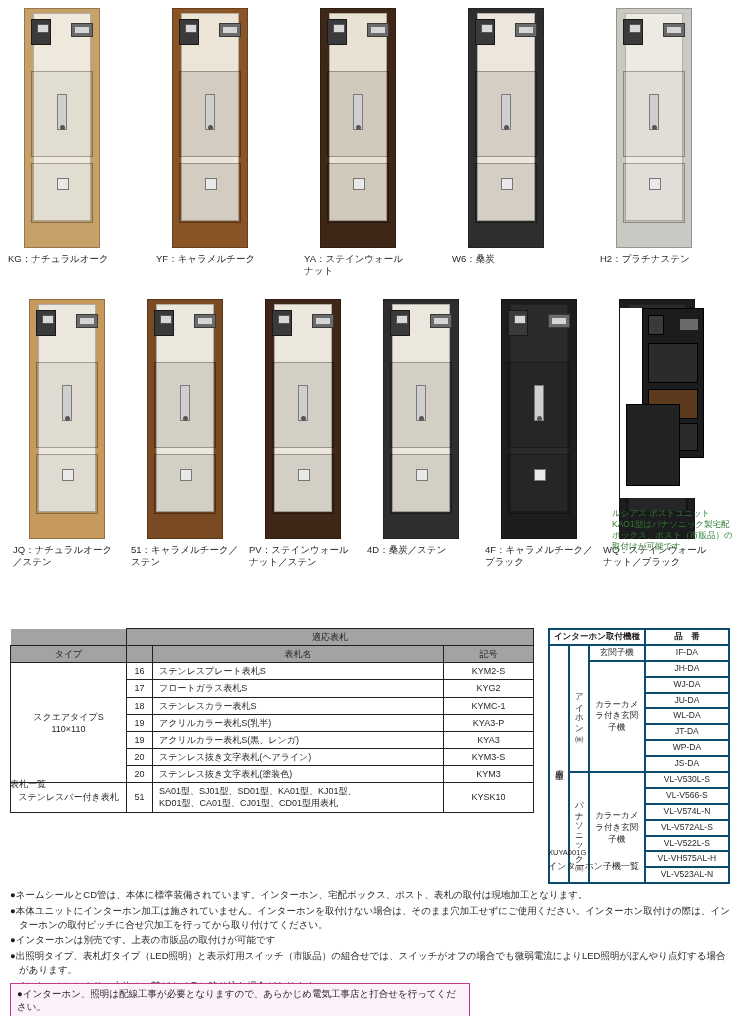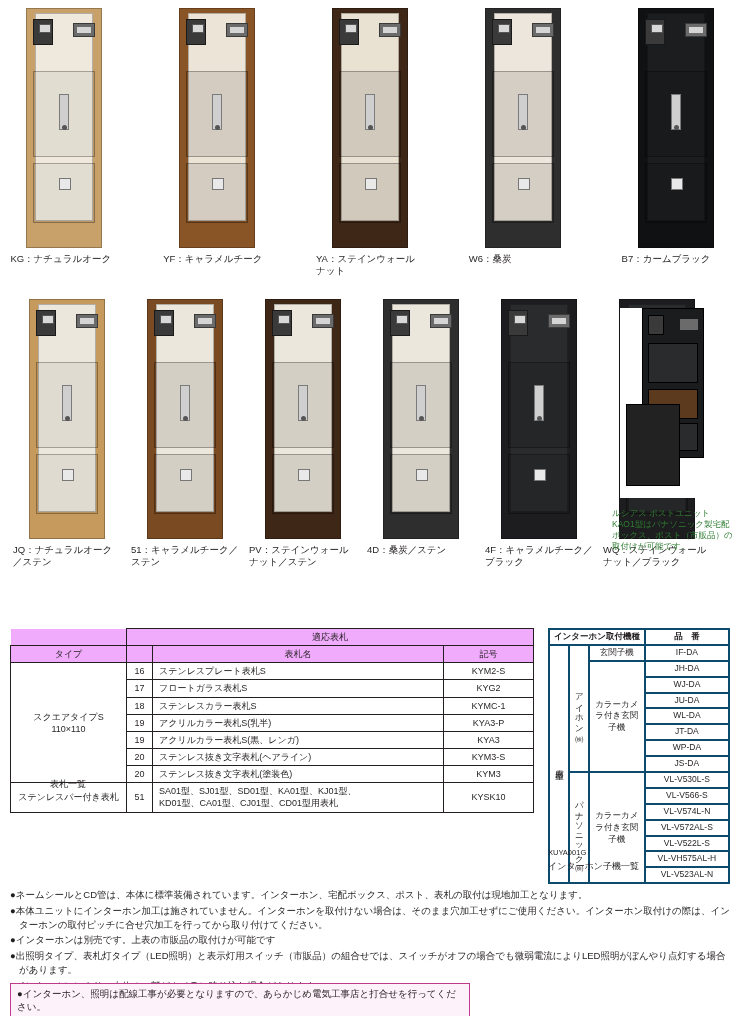--- a/index.html
+++ b/index.html
@@ -75,22 +75,22 @@
   }
   .base { position:absolute; left:0; right:0; bottom:0; height:22px; }
 
   
   table { border-collapse: collapse; }
   .tbl-left { position:absolute; left:10px; top:620px; width:524px; font-size:9px; }
   .tbl-left th, .tbl-left td {
     border:1px solid #231f20; padding:2px 4px; text-align:center; line-height:1.35;
   }
   .tbl-left td.name { text-align:left; padding-left:6px; }
-  .tbl-left .hdr { font-weight:normal; background:#f0abfc; }
-  .tbl-caption { position:absolute; left:10px; top:770px; font-size:9px;padding-left:40px; }
+  .tbl-left .hdr { font-weight:normal; background:#a3a3a3; }
+  .tbl-caption { position:absolute; left:10px; top:770px; font-size:9px; }
 
   .tbl-right { position:absolute; left:548px; top:620px; width:182px; font-size:8.5px; }
   .tbl-right th, .tbl-right td {
     border:2px solid #0c4a6e; padding:1px 3px; text-align:center; line-height:1.4;
   }
   .vtext { writing-mode: vertical-rl; text-orientation: upright; letter-spacing:1px; }
   .tbl-right-caption { position:absolute; left:548px; top:852px; font-size:9px; }
   .code-note { position:absolute; left:548px; top:840px; font-size:7.5px; }
 
   
@@ -157,20 +157,33 @@
           <div style="position: absolute; inset: 4px 8px 26px; background: rgb(236, 230, 220); border: 1px solid rgba(0, 0, 0, 0.25);"></div>
           <div class="panel intercom"></div>
           <div class="panel nameplate"></div>
           <div class="panel delivery" style="background: rgba(0, 0, 0, 0.1);">
             <div class="dial"></div>
           </div>
           <div class="panel post" style="background: rgba(0, 0, 0, 0.1);"></div>
           <div class="base" style="background: rgb(46, 46, 46);"></div>
         </div>
         <div class="caption">W6：桑炭</div>
+      </div>
+      <div class="cell">
+        <div class="unit" style="background: rgb(201, 200, 194);">
+          <div style="position: absolute; inset: 4px 8px 26px; background: rgb(236, 234, 227); border: 1px solid rgba(0, 0, 0, 0.25);"></div>
+          <div class="panel intercom"></div>
+          <div class="panel nameplate"></div>
+          <div class="panel delivery" style="background: rgba(0, 0, 0, 0.05);">
+            <div class="dial"></div>
+          </div>
+          <div class="panel post" style="background: rgba(0, 0, 0, 0.05);"></div>
+          <div class="base" style="background: rgb(201, 200, 194);"></div>
+        </div>
+        <div class="caption">H2：プラチナステン</div>
       </div>
       <div class="cell">
         <div class="unit" style="background: rgb(16, 17, 19);">
           <div style="position: absolute; inset: 4px 8px 26px; background: rgb(28, 29, 31); border: 1px solid rgba(0, 0, 0, 0.25);"></div>
           <div class="panel intercom"></div>
           <div class="panel nameplate"></div>
           <div class="panel delivery" style="background: rgba(0, 0, 0, 0.1);">
             <div class="dial"></div>
           </div>
           <div class="panel post" style="background: rgba(0, 0, 0, 0.1);"></div>

